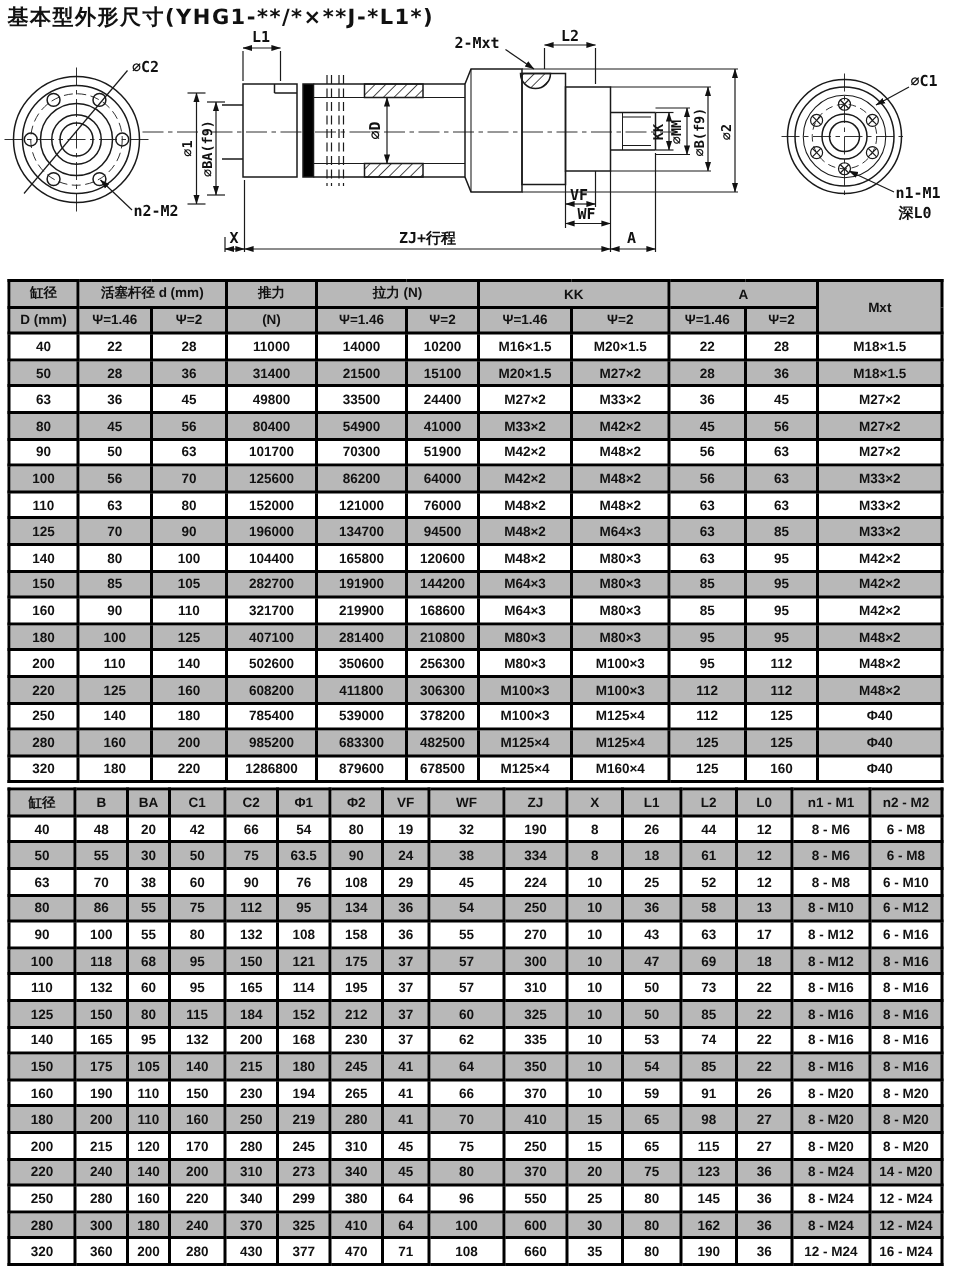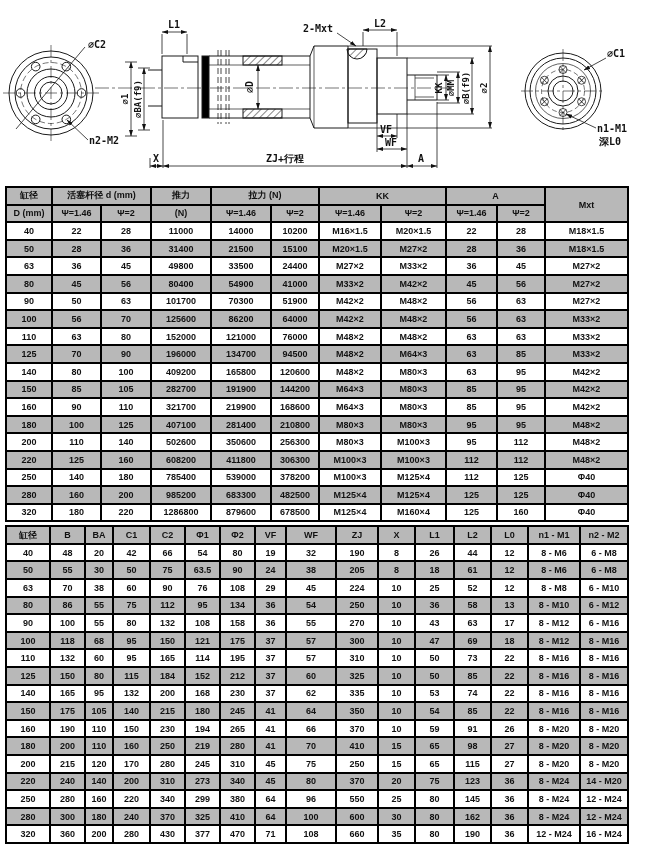--- a/index.html
+++ b/index.html
@@ -16,20 +16,21 @@
   th,td{border:2px solid var(--border,#000);text-align:center;vertical-align:middle;
         font-size:9px;height:15.6px;padding:0;overflow:hidden;white-space:nowrap}
   th{background:var(--header-bg,#b8b8b8)}
   tr.shade td{background:var(--row-shade,#b8b8b8)}
 </style>
 </head>
 <body>
 
 <div class="page">
 
+  <div class="title">基本型外形尺寸(YHG1-**/*×**J-*L1*)</div>
 
   <svg class="drawing" width="650" height="170" viewBox="0 0 650 170">
     <defs>
       <pattern id="hatch" width="5" height="5" patternUnits="userSpaceOnUse" patternTransform="rotate(45)">
         <line x1="0" y1="0" x2="0" y2="5" stroke="#111" stroke-width="1"></line>
       </pattern>
       <marker id="ar" viewBox="0 0 10 10" refX="9.5" refY="5" markerWidth="8" markerHeight="8" orient="auto-start-reverse">
         <path d="M0 1.8 L10 5 L0 8.2 z" fill="#111"></path>
       </marker>
     </defs>
@@ -318,21 +319,21 @@
             <td>M48×2</td>
             <td>M64×3</td>
             <td>63</td>
             <td>85</td>
             <td>M33×2</td>
           </tr>
           <tr>
             <td>140</td>
             <td>80</td>
             <td>100</td>
-            <td>409200</td>
+            <td>104400</td>
             <td>165800</td>
             <td>120600</td>
             <td>M48×2</td>
             <td>M80×3</td>
             <td>63</td>
             <td>95</td>
             <td>M42×2</td>
           </tr>
           <tr class="shade">
             <td>150</td>
@@ -502,21 +503,21 @@
           <tr class="shade">
             <td>50</td>
             <td>55</td>
             <td>30</td>
             <td>50</td>
             <td>75</td>
             <td>63.5</td>
             <td>90</td>
             <td>24</td>
             <td>38</td>
-            <td>205</td>
+            <td>334</td>
             <td>8</td>
             <td>18</td>
             <td>61</td>
             <td>12</td>
             <td>8 - M6</td>
             <td>6 - M8</td>
           </tr>
           <tr>
             <td>63</td>
             <td>70</td>

